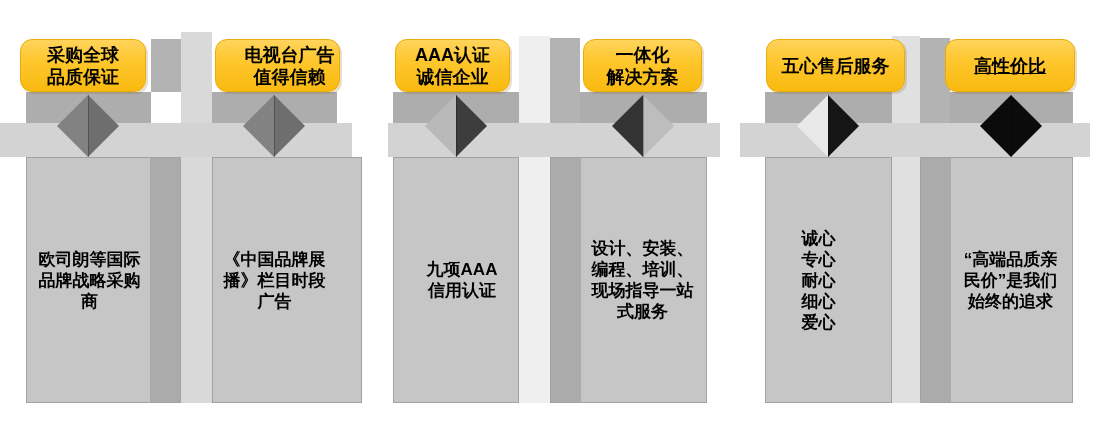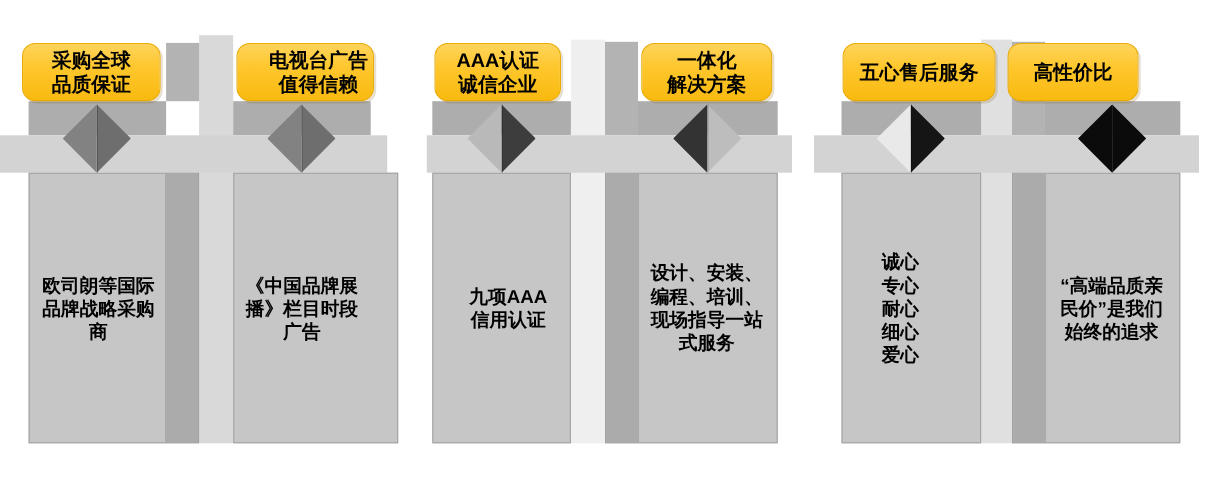--- a/index.html
+++ b/index.html
@@ -144,15 +144,15 @@
     <div class="panel-side left"></div>
     <div class="panel-text" style="right:0;width:123px;">“高端品质亲
 民价”是我们
 始终的追求</div>
   </div>
   <div class="diamond" style="left:980px;">
     <div class="d-half d-left" style="background: rgb(11, 11, 11);"></div>
     <div class="d-half d-right" style="background: rgb(11, 11, 11);"></div>
     <div class="d-split"></div>
   </div>
-  <div class="header" style="left:916px;width:119px;">高性价比</div>
+  <div class="header" style="left:945px;width:130px;text-decoration:underline;">高性价比</div>
 
 </div>
 
 </body></html>

